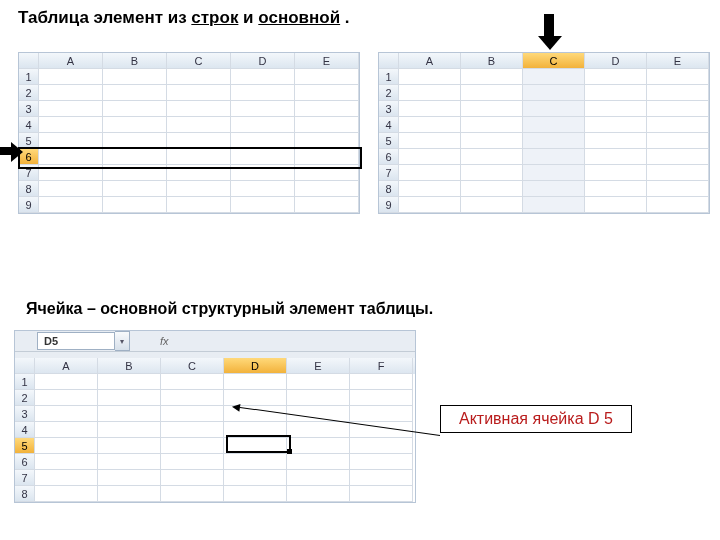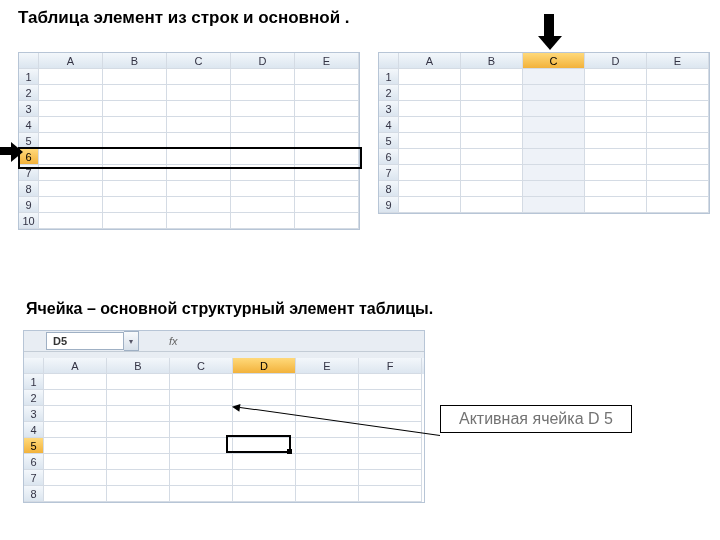--- a/index.html
+++ b/index.html
@@ -14,21 +14,21 @@
     overflow: hidden;
   }
   .title-top {
     position: absolute;
     left: 18px;
     top: 8px;
     font-size: 17px;
     font-weight: bold;
     color: #000;
   }
-  .u { }
+  .u { text-decoration: underline; }
   .title-mid {
     position: absolute;
     left: 26px;
     top: 300px;
     font-size: 16px;
     font-weight: bold;
     color: #000;
   }
 
   
@@ -128,21 +128,21 @@
     font-style: italic;
     color:#666;
   }
 
   .callout {
     position:absolute;
     border:1.5px solid #000;
     background:#fff;
     padding:4px 18px;
     font-size:16px;
-    color:#737373;
+    color:#b91c1c;
   }
   .callout-line {
     position:absolute;
     height:1px;
     background:#000;
     transform-origin: right center;
   }
   .callout-line::before{
     content:"";
     position:absolute;
@@ -247,28 +247,20 @@
       <div class="cell body-cell" style="width: 64px;"></div>
     </div>
     <div class="row">
       <div class="cell rowh">9</div>
       <div class="cell body-cell" style="width: 64px;"></div>
       <div class="cell body-cell" style="width: 64px;"></div>
       <div class="cell body-cell" style="width: 64px;"></div>
       <div class="cell body-cell" style="width: 64px;"></div>
       <div class="cell body-cell" style="width: 64px;"></div>
     </div>
-    <div class="row">
-      <div class="cell rowh">10</div>
-      <div class="cell body-cell" style="width: 64px;"></div>
-      <div class="cell body-cell" style="width: 64px;"></div>
-      <div class="cell body-cell" style="width: 64px;"></div>
-      <div class="cell body-cell" style="width: 64px;"></div>
-      <div class="cell body-cell" style="width: 64px;"></div>
-    </div>
   </div>
 <div class="arrow-right" style="left:-4px; top:147px; width:16px; height:8px;"></div>
 <div class="row-select-box" id="s1box" style="left: 18px; top: 147px; width: 340px; height: 18px;"></div>
 
 <div class="sheet" id="s2" style="left:378px; top:52px; width:330px;">
     <div class="row hdr">
       <div class="cell corner"></div>
       <div class="cell colh" style="width: 62px;">A</div>
       <div class="cell colh" style="width: 62px;">B</div>
       <div class="cell colh sel" style="width: 62px;">C</div>
@@ -345,21 +337,21 @@
       <div class="cell body-cell" style="width: 62px;"></div>
       <div class="cell body-cell selcol" style="width: 62px;"></div>
       <div class="cell body-cell" style="width: 62px;"></div>
       <div class="cell body-cell" style="width: 62px;"></div>
     </div>
   </div>
 <div class="arrow-down" style="left:544px; top:14px; width:10px; height:24px;"></div>
 
 <div class="title-mid">Ячейка – основной структурный элемент таблицы.</div>
 
-<div class="sheet" id="s3" style="left:23px; top:330px; width:400px;">
+<div class="sheet" id="s3" style="left:14px; top:330px; width:400px;">
     <div class="namebox-row">
       <div class="namebox">D5</div>
       <div class="namebox-dd">▾</div>
       <div class="fx">fx</div>
     </div>
     <div style="height: 6px; background: rgb(232, 237, 243);"></div>
     <div class="row hdr">
       <div class="cell corner"></div>
       <div class="cell colh" style="width: 63px;">A</div>
       <div class="cell colh" style="width: 63px;">B</div>

